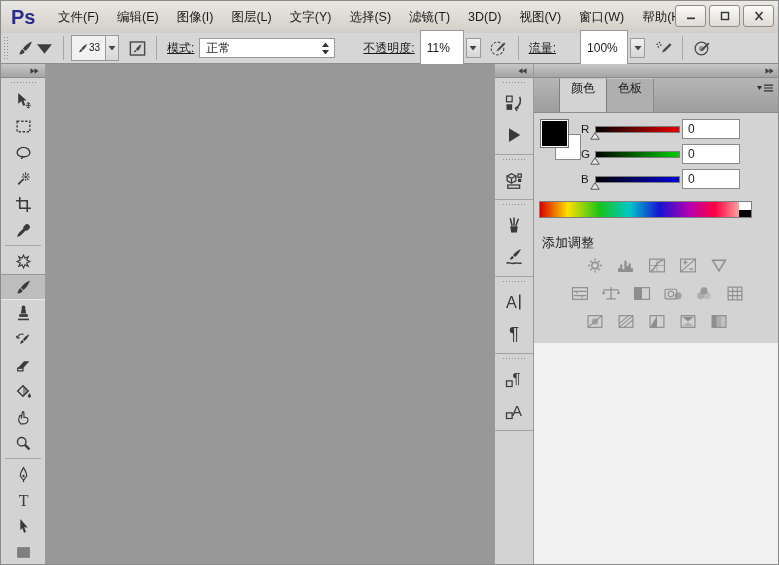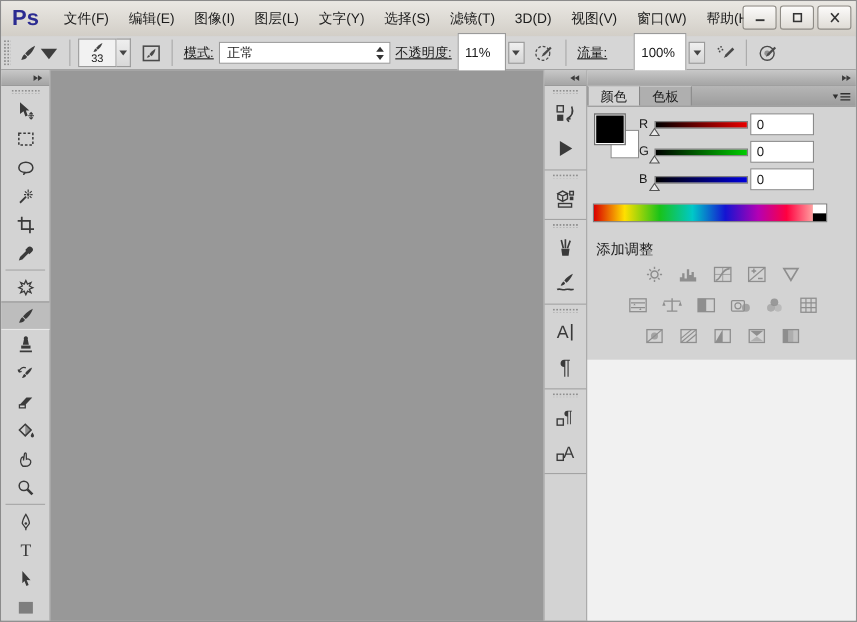--- a/index.html
+++ b/index.html
@@ -21,29 +21,29 @@
   
   #optionsbar { position:absolute; left:0; top:32px; width:779px; height:31px;
     background:#D6D6D6; border-bottom:1px solid #8E8E8E; display:flex; align-items:center; }
   .obar-grip { width:7px; height:24px; margin:0 4px 0 2px;
     background-image:radial-gradient(#8F8F8F 0.8px, transparent 1px); background-size:3px 3px; }
   .ob-sep { width:1px; height:24px; background:#A8A8A8; margin:0 7px; }
   .tool-chip { display:flex; align-items:center; gap:2px; padding:2px 3px; }
   .tool-chip .icn { width:17px; height:17px; color:#3E3E3E; }
   .dd-arrow { width:8px; height:6px; color:#444; display:block; }
   .preset-box { width:35px; height:26px; background:#F2F2F2; border:1px solid #9A9A9A; display:flex;
-    flex-direction:column; align-items:center; justify-content:center; line-height:1; }
+    flex-direction:row; align-items:center; justify-content:center; line-height:1; }
   .preset-box .icn { width:12px; height:11px; color:#444; }
   .preset-box .preset-num { font-size:10px; }
   .mini-arrow-btn { width:13px; height:26px; border:1px solid #9A9A9A; border-left:none;
     background:linear-gradient(#EFEFEF,#D8D8D8); display:flex; align-items:center; justify-content:center; }
   .icon-btn { width:24px; height:24px; display:flex; align-items:center; justify-content:center; margin-left:6px; }
   .icon-btn .icn { width:19px; height:19px; color:#4A4A4A; }
   .ob-label { margin:0 5px 0 3px;text-decoration:underline; }
-  .select-box { width:156px; height:20px; background:#FFF; border:1px solid #9A9A9A; display:flex;
+  .select-box { width:136px; height:20px; background:#FFF; border:1px solid #9A9A9A; display:flex;
     align-items:center; padding-left:6px; position:relative; }
   .select-box .stepper { position:absolute; right:4px; top:3px; width:9px; height:13px; color:#333; }
   .value-box { width:44px; height:36px; background:#FFF; border:1px solid #9A9A9A;
     display:flex; align-items:center; padding-left:6px; }
   .value-box.wide { width:48px;margin-left:19px; }
   .arrow-btn { width:15px; height:20px; border:1px solid #9A9A9A; margin-left:2px;
     background:linear-gradient(#F0F0F0,#D6D6D6); display:flex; align-items:center; justify-content:center; }
 
   
   #toolbar { position:absolute; left:0; top:63px; width:45px; height:502px;
@@ -64,22 +64,22 @@
   
   #dockstrip { position:absolute; left:493px; top:63px; width:40px; height:502px;
     background:#D3D3D3; border-left:1px solid #9B9B9B; border-right:1px solid #9B9B9B; }
   #dockstrip .grip { width:24px; }
   #dockstrip .sgroup { padding-bottom:3px; border-bottom:1px solid #A3A3A3; }
   #dockstrip .panel-btn { width:38px; height:32px; display:flex; align-items:center; justify-content:center; }
   #dockstrip .panel-btn .icn { width:20px; height:20px; color:#3A3A3A; }
 
   
   #dock { position:absolute; left:533px; top:63px; width:246px; height:502px; background:#D3D3D3; }
-  .panel-tabs { height:19px; background:linear-gradient(#B6B6B6,#9D9D9D); border-bottom:1px solid #8B8B8B;
-    display:flex; position:relative; }
+  .panel-tabs { height:35px; background:linear-gradient(#B6B6B6,#9D9D9D); border-bottom:1px solid #8B8B8B;
+    display:flex; position:relative;padding-left:25px; }
   .panel-tabs .tab { padding:0 11px; line-height:18px; font-size:12px; background:#AFAFAF;
     border-right:1px solid #8B8B8B; border-top:1px solid #C6C6C6; }
   .panel-tabs .tab.active { background:#D3D3D3; border-right:1px solid #7F7F7F; border-left:1px solid #7F7F7F; }
   .panel-tabs .pmenu { position:absolute; right:6px; top:5px; width:18px; height:10px; color:#2F2F2F; }
 
   
   #color-content { position:relative; height:116px; }
   #fg-swatch { position:absolute; left:7px; top:7px; width:27px; height:27px; background:#000;
     border:1px solid #FFF; outline:1px solid #6F6F6F; z-index:2; }
   #bg-swatch { position:absolute; left:21px; top:21px; width:26px; height:26px; background:#FFF;
@@ -199,21 +199,21 @@
     <span class="ob-label">模式:</span>
     <div class="select-box">
       <span>正常</span>
       <span class="icn stepper">
           <svg viewBox="0 0 9 13">
             <path d="M4.5 0.5 L8 5 H1 Z" fill="currentColor"></path>
             <path d="M4.5 12.5 L1 8 H8 Z" fill="currentColor"></path>
           </svg>
         </span>
     </div>
-    <span class="ob-label" style="margin-left:4px">不透明度:</span>
+    <span class="ob-label" style="margin-left:28px">不透明度:</span>
     <div class="value-box">
       <span>11%</span>
     </div>
     <div class="arrow-btn">
       <span class="icn dd-arrow">
           <svg viewBox="0 0 8 6">
             <path d="M0.5 1 L7.5 1 L4 5.5 Z" fill="currentColor"></path>
           </svg>
         </span>
     </div>

